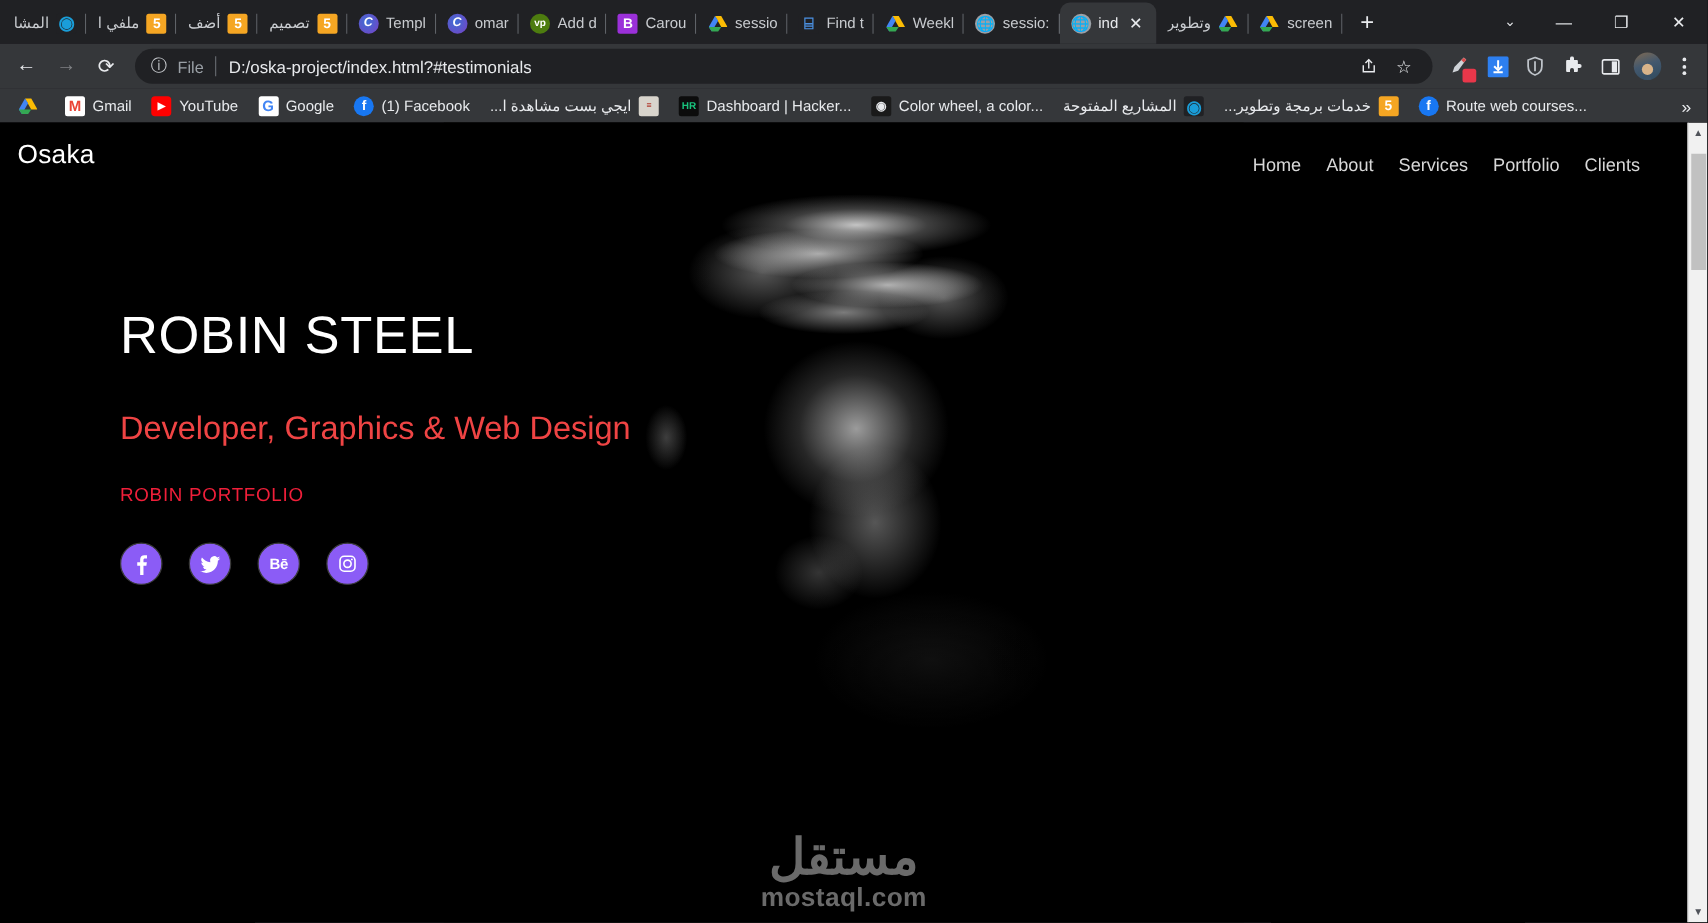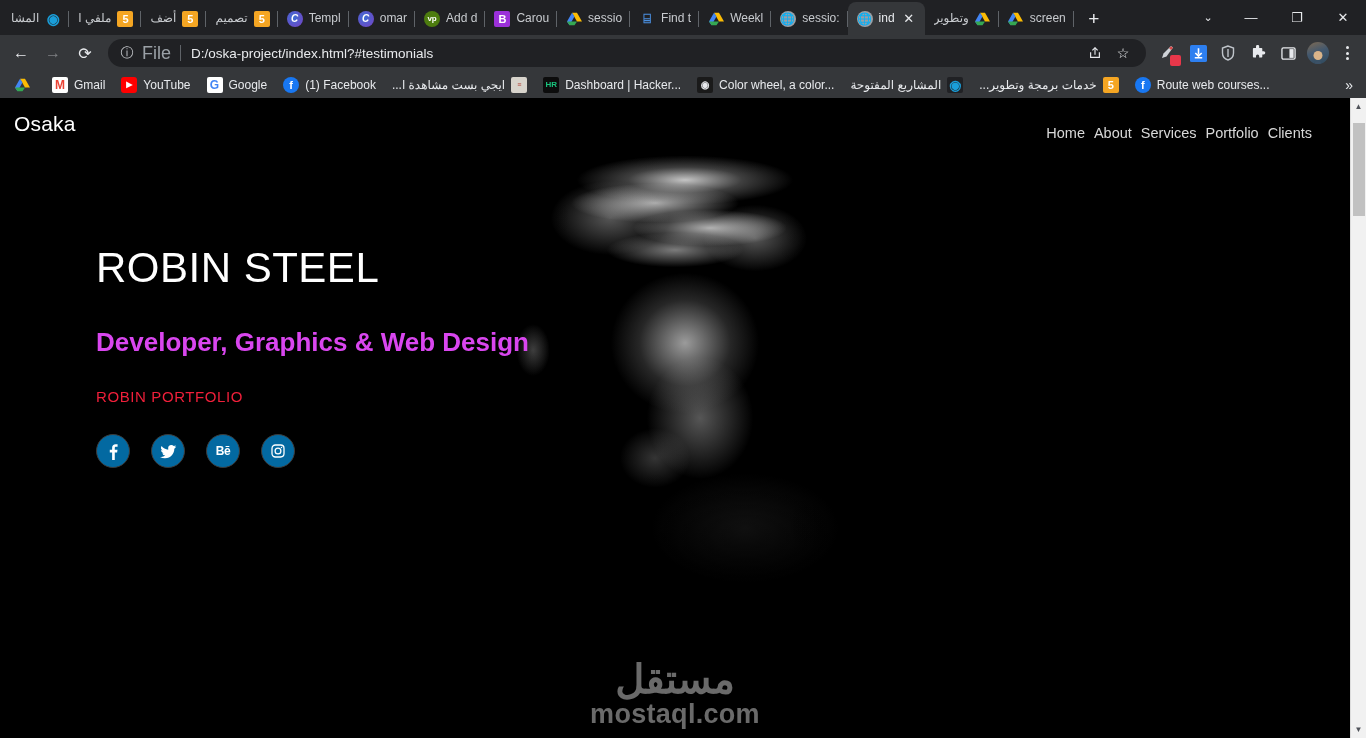--- a/index.html
+++ b/index.html
@@ -129,21 +129,21 @@
     align-items: center;
     margin: 0 6px;
     padding: 0 10px 0 10px;
     min-width: 0;
   }
   .omni-info {
     width: 18px; height: 18px; flex: 0 0 18px;
     display: flex; align-items: center; justify-content: center;
     color: #c8cbcf; font-size: 13px; margin-right: 6px;
   }
-  .omni-scheme { color: #9aa0a6; font-size: 18px; padding-right: 9px; }
+  .omni-scheme { color: #9aa0a6; font-size: 13px; padding-right: 9px; }
   .omni-sep { width: 1px; height: 16px; background: #5f6368; margin-right: 10px; }
   .omni-url { color: #e8eaed; font-size: 13.5px; white-space: nowrap; overflow: hidden; }
   .omni-right { margin-left: auto; display: flex; align-items: center; gap: 2px; }
   .omni-icon {
     width: 26px; height: 26px;
     display: flex; align-items: center; justify-content: center;
     color: #e8eaed; font-size: 14px;
   }
   .tb-icon {
     width: 28px; height: 28px;
@@ -283,21 +283,21 @@
   }
   .brand {
     color: #fff;
     font-size: 21px;
     letter-spacing: 0.2px;
   }
   .site-nav {
     margin-left: auto;
     display: flex;
     align-items: center;
-    gap: 9px;
+    gap: 20px;
     margin-top: 18px;
   }
   .nav-link {
     color: #d8d8d8;
     font-size: 14.5px;
     text-decoration: none;
   }
 
   
   .hero-content {
@@ -307,62 +307,62 @@
     margin-top: 97px;
   }
   .hero-title {
     color: #fff;
     font-size: 42px;
     font-weight: 400;
     letter-spacing: 0.5px;
     line-height: 1;
   }
   .hero-sub {
-    color: #d946ef;
+    color: #ef4444;
     font-size: 26px;
-    font-weight: 700;
+    font-weight: 400;
     margin-top: 40px;
     line-height: 1;
   }
   .hero-cta {
     display: inline-block;
     color: #f01f3a;
     font-size: 15px;
     letter-spacing: 0.6px;
     text-decoration: none;
     margin-top: 33px;
   }
   .socials {
     display: flex;
     gap: 21px;
     margin-top: 28px;
   }
   .social {
     width: 34px; height: 34px;
     border-radius: 50%;
     border: 1px solid #3b3b3b;
-    background: #0369a1;
+    background: #8b5cf6;
     display: flex; align-items: center; justify-content: center;
     color: #fff;
     text-decoration: none;
   }
 
   
   .watermark {
     position: absolute;
     left: 50%; bottom: 8px;
     transform: translateX(-50%);
     z-index: 6;
     text-align: center;
     color: #6a6a6a;
     user-select: none;
     font-weight: bold;
   }
   .wm-ar { font-size: 40px; line-height: 1.05; letter-spacing: 1px; }
-  .wm-en { font-size: 27px; line-height: 1.1; letter-spacing: 0.3px; }
+  .wm-en { font-size: 21px; line-height: 1.1; letter-spacing: 0.3px; }
 
   
   .scrollbar {
     width: 16px;
     flex: 0 0 16px;
     background: #f1f1f1;
     position: relative;
     border-left: 1px solid #dcdcdc;
   }
   .sb-arrow {

